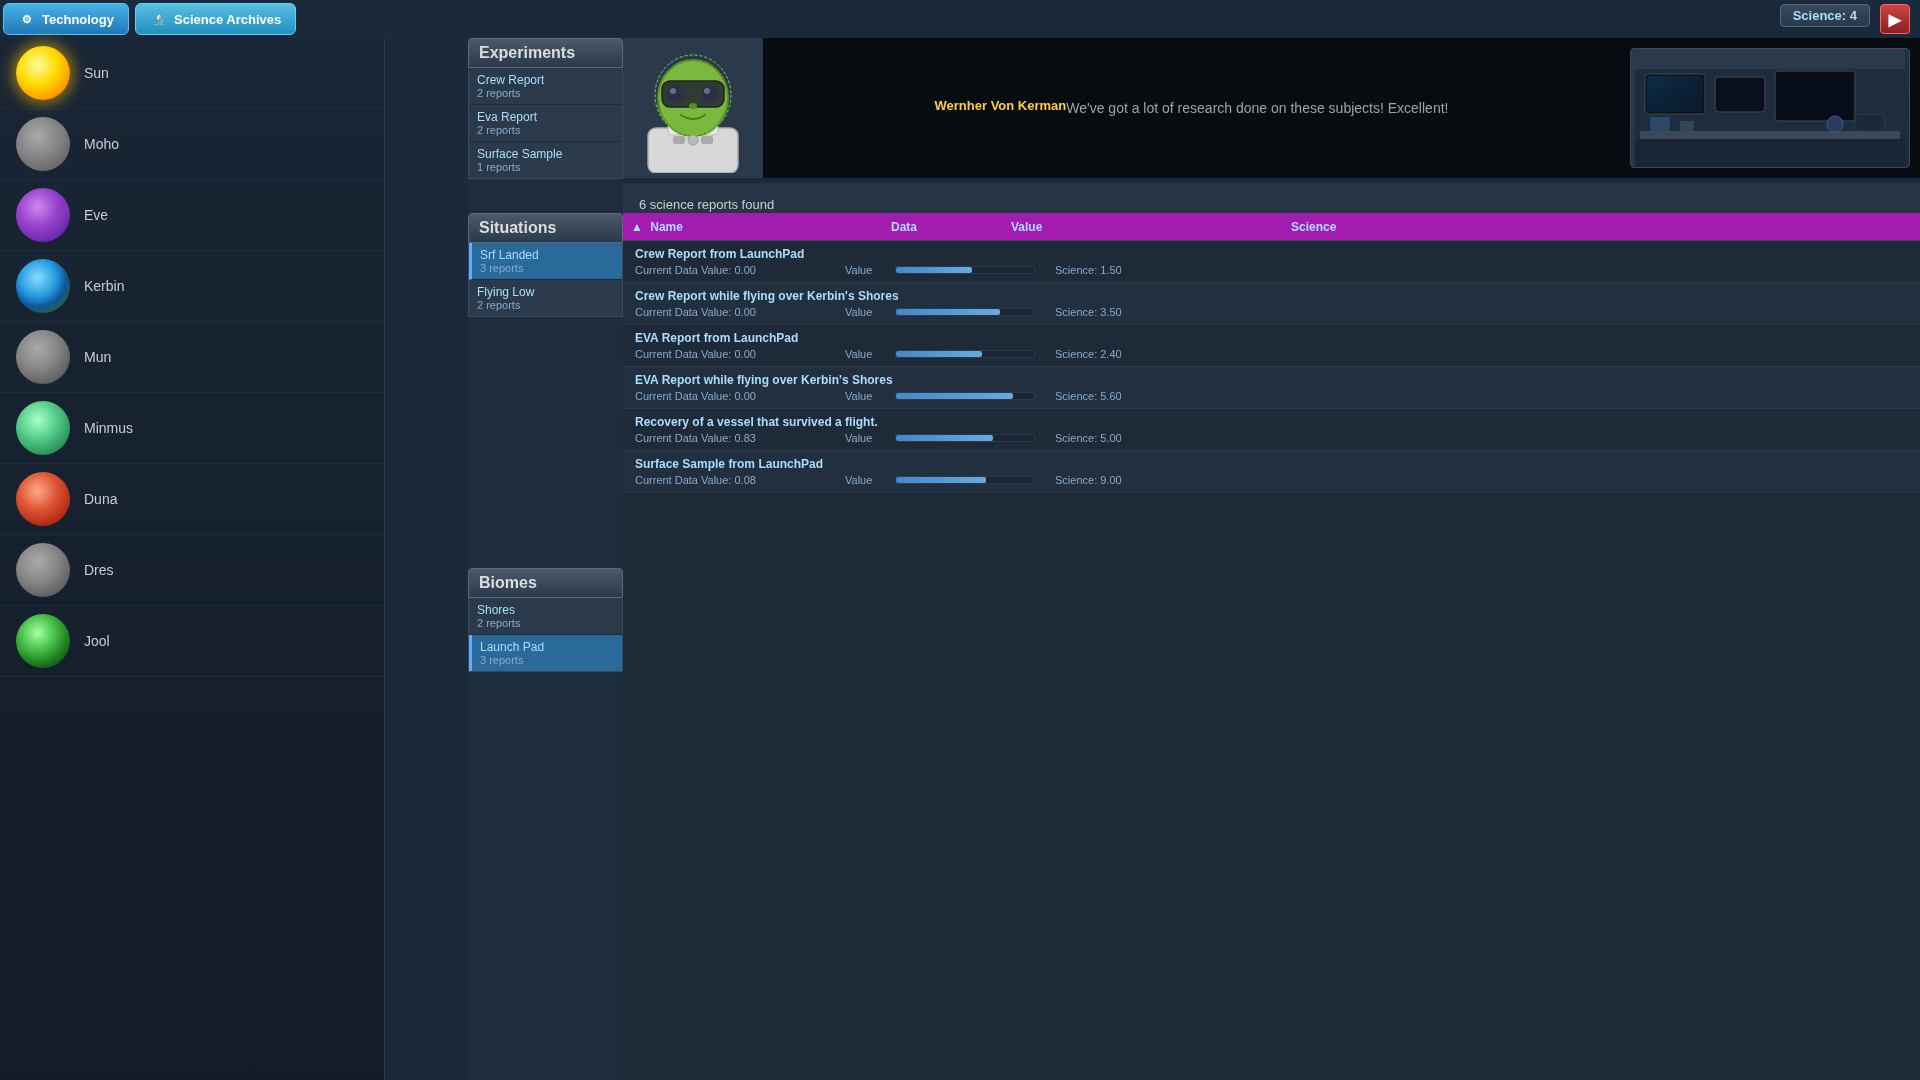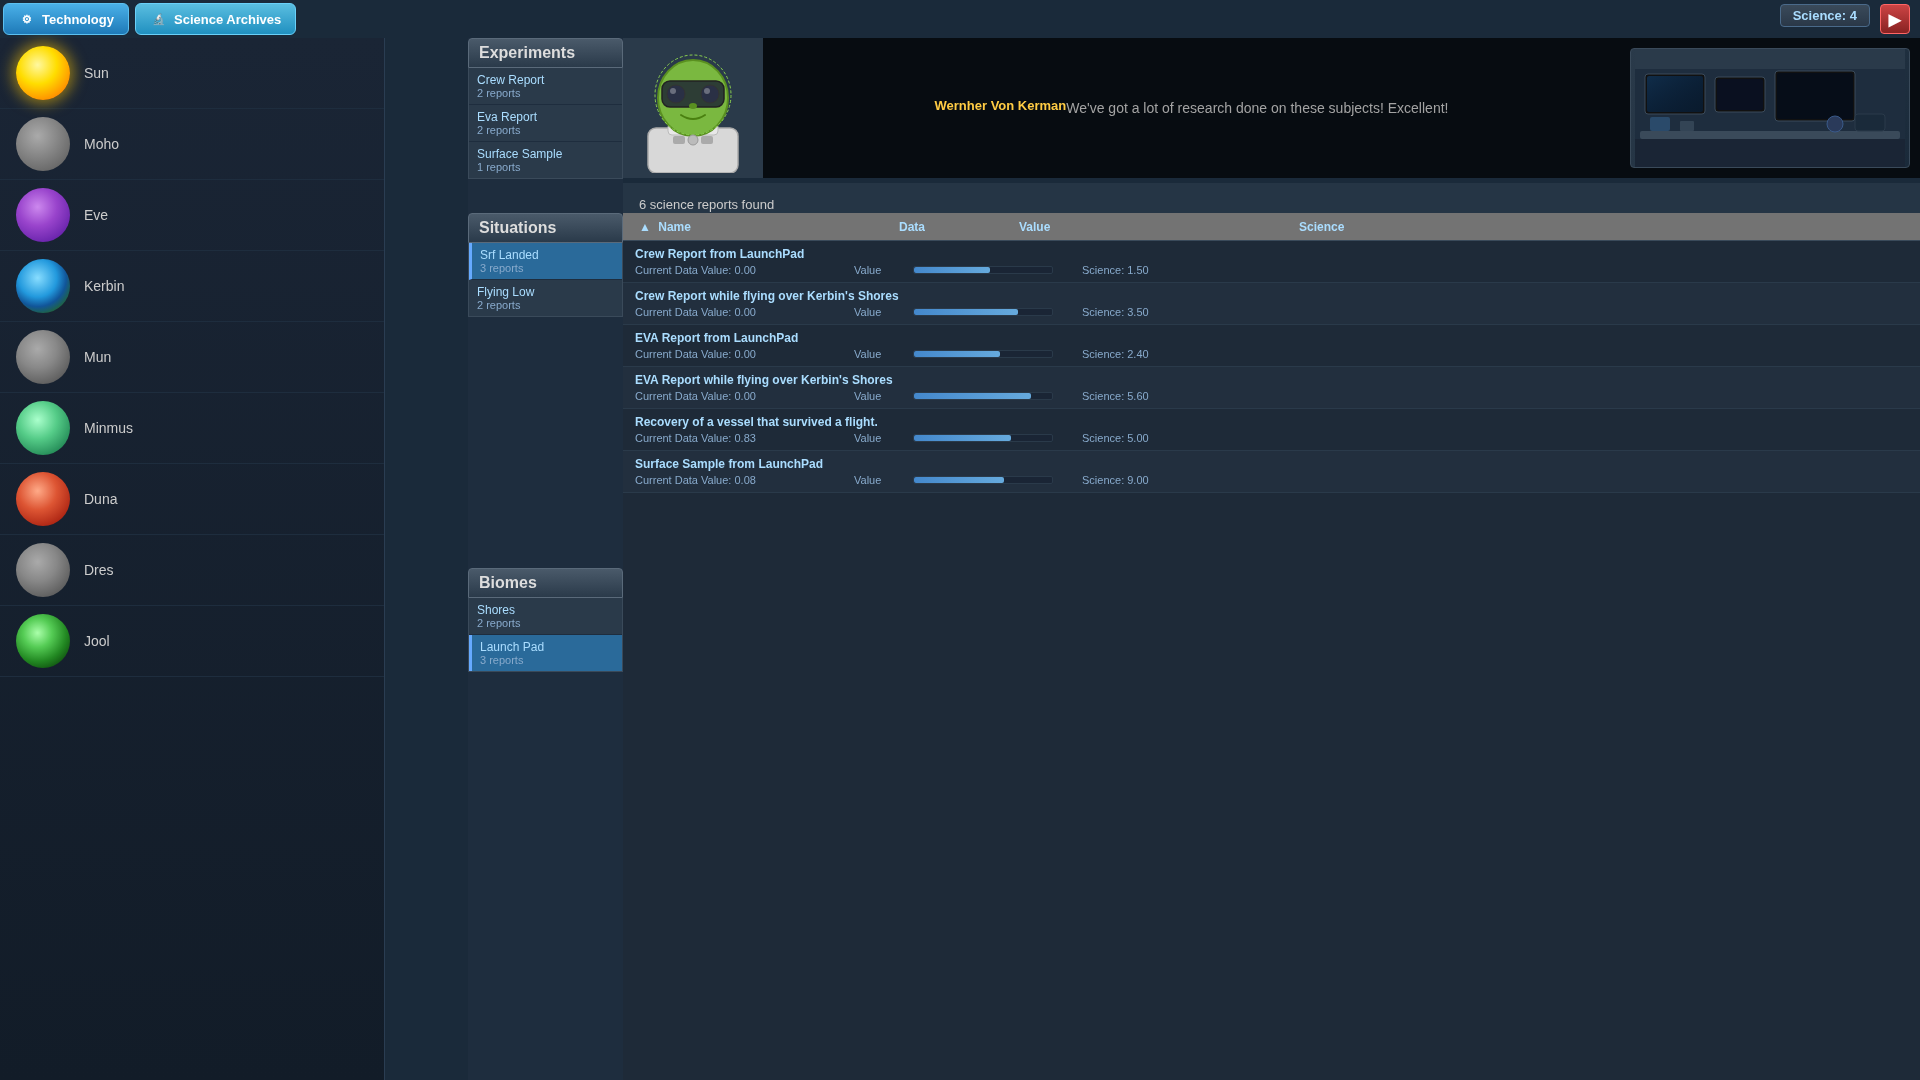--- a/index.html
+++ b/index.html
@@ -302,23 +302,23 @@
     }
     .reports-col-headers {
       display: flex;
       align-items: center;
       gap: 0;
       position: absolute;
       top: 175px;
       left: 0;
       right: 0;
       height: 28px;
-      background: #737373;
+      background: #a21caf;
       border-bottom: 1px solid #3a4a5a;
-      padding: 0 16px;
+      padding: 0 8px;
     }
     .col-header {
       color: #aaddff;
       font-size: 12px;
       font-weight: bold;
     }
     .col-name { width: 260px; }
     .col-data { width: 120px; }
     .col-value { width: 280px; }
     .col-science { width: 120px; }
@@ -346,21 +346,21 @@
 
     .report-title {
       color: #aaddff;
       font-size: 12px;
       font-weight: bold;
       margin-bottom: 3px;
     }
     .report-details {
       display: flex;
       align-items: center;
-      gap: 19px;
+      gap: 10px;
     }
     .report-data-val {
       color: #88aacc;
       font-size: 11px;
       width: 200px;
     }
     .report-value-label {
       color: #88aacc;
       font-size: 11px;
       width: 40px;

